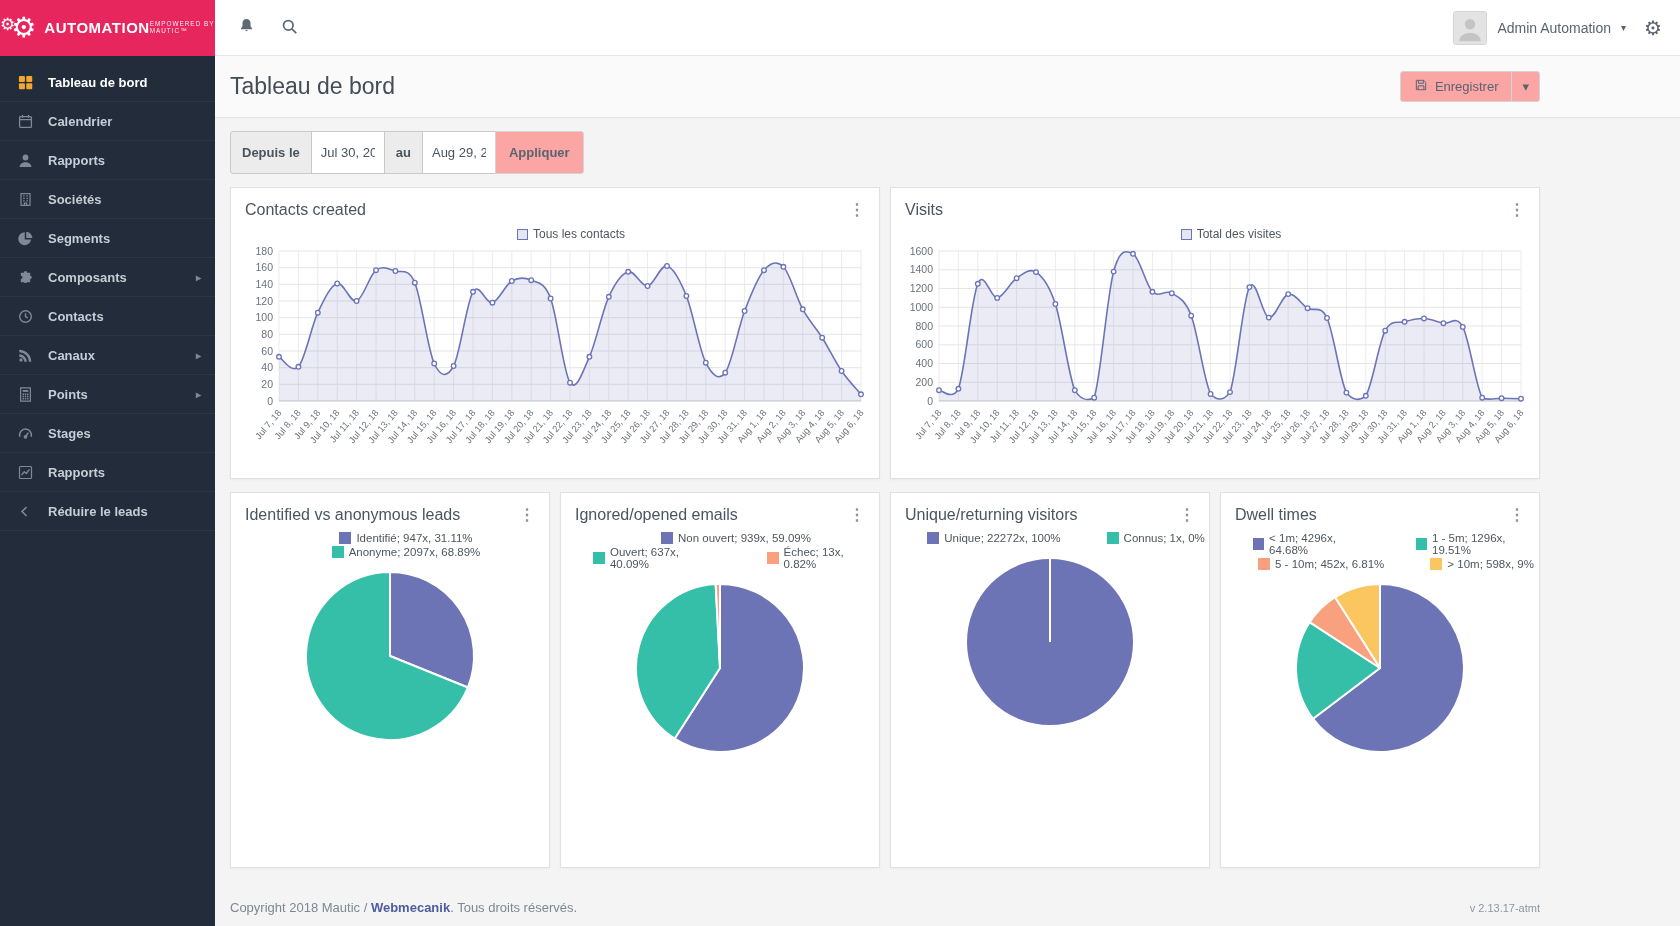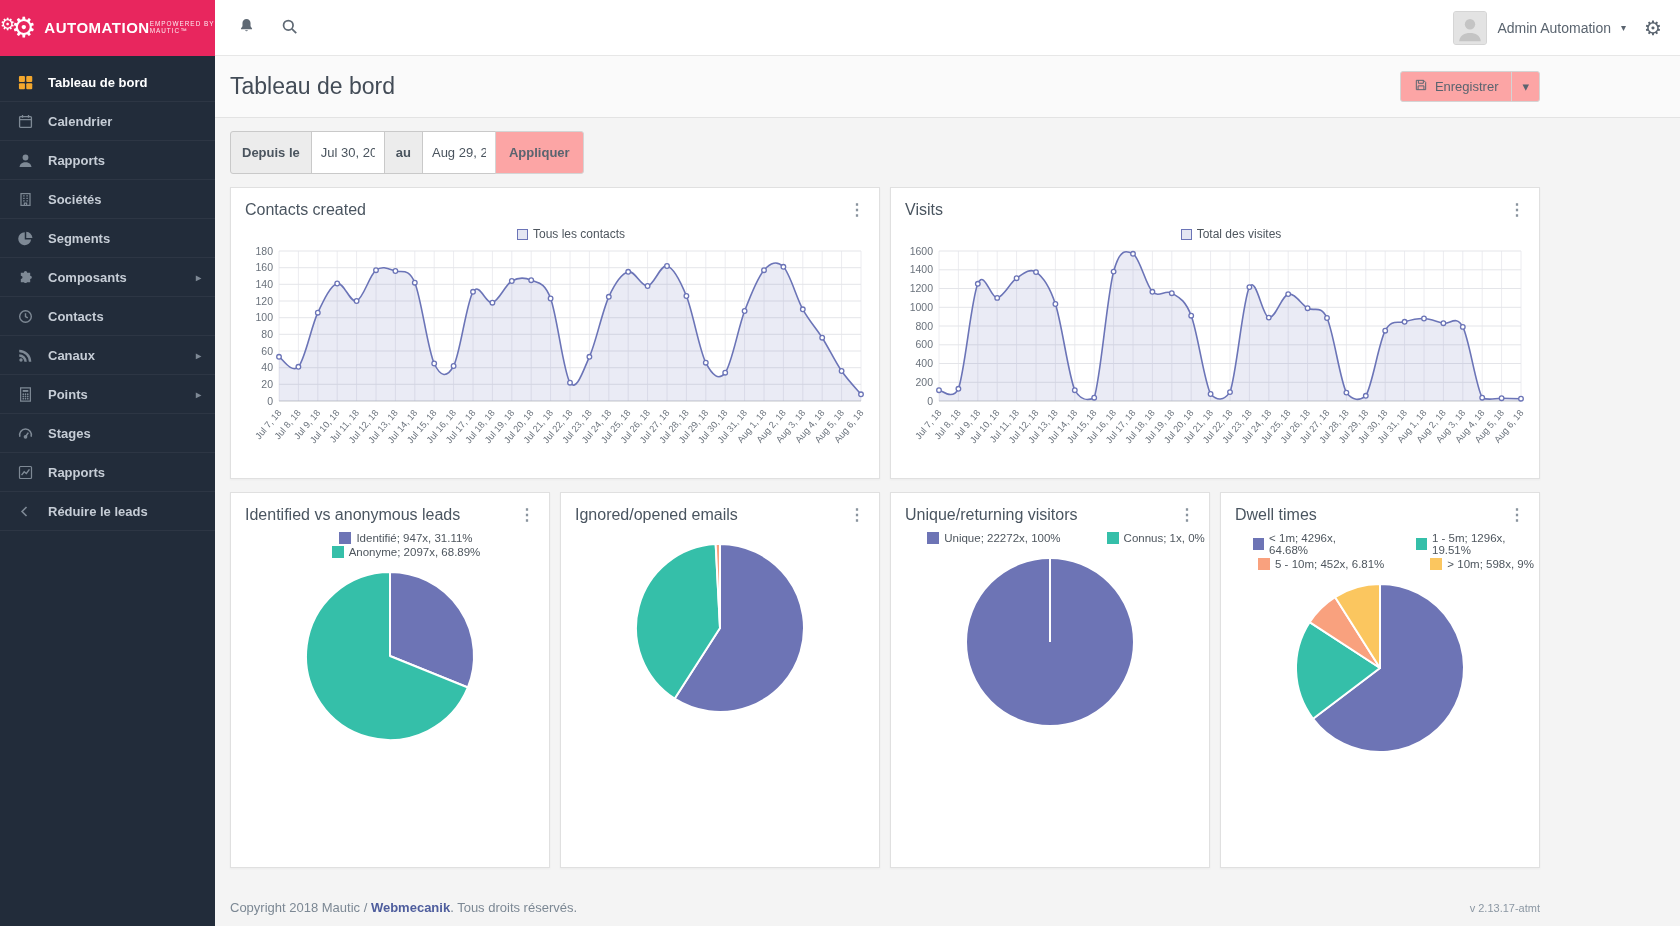--- a/index.html
+++ b/index.html
@@ -568,20 +568,38 @@
               <path d="M88 88L88.00 4.00A84 84 0 0 1 165.89 119.46Z" fill="#6d74b5" stroke="#fff" stroke-width="2" stroke-linejoin="round"></path>
               <path d="M88 88L165.89 119.46A84 84 0 1 1 88.00 4.00Z" fill="#35bfa9" stroke="#fff" stroke-width="2" stroke-linejoin="round"></path>
             </svg>
           </div>
       </section>
       <section class="card pie-card">
         <div class="card-head">
           <h2 class="card-title">Ignored/opened emails</h2>
           <button class="kebab">⋮</button>
         </div>
+        <div class="chart-legend">
+            <div class="legend-row">
+              <span class="legend-item">
+                <span class="swatch" style="background: rgb(109, 116, 181);"></span>
+                <span>Non ouvert; 939x, 59.09%</span>
+              </span>
+            </div>
+            <div class="legend-row">
+              <span class="legend-item">
+                <span class="swatch" style="background: rgb(53, 191, 169);"></span>
+                <span>Ouvert; 637x, 40.09%</span>
+              </span>
+              <span class="legend-item">
+                <span class="swatch" style="background: rgb(249, 161, 126);"></span>
+                <span>Échec; 13x, 0.82%</span>
+              </span>
+            </div>
+          </div>
         <div class="chart-body">
             <svg width="176" height="176" viewBox="0 0 176 176">
               <path d="M88 88L88.00 4.00A84 84 0 1 1 42.59 158.67Z" fill="#6d74b5" stroke="#fff" stroke-width="2" stroke-linejoin="round"></path>
               <path d="M88 88L42.59 158.67A84 84 0 0 1 83.67 4.11Z" fill="#35bfa9" stroke="#fff" stroke-width="2" stroke-linejoin="round"></path>
               <path d="M88 88L83.67 4.11A84 84 0 0 1 88.00 4.00Z" fill="#f9a17e" stroke="#fff" stroke-width="2" stroke-linejoin="round"></path>
             </svg>
           </div>
       </section>
       <section class="card pie-card">
         <div class="card-head">

